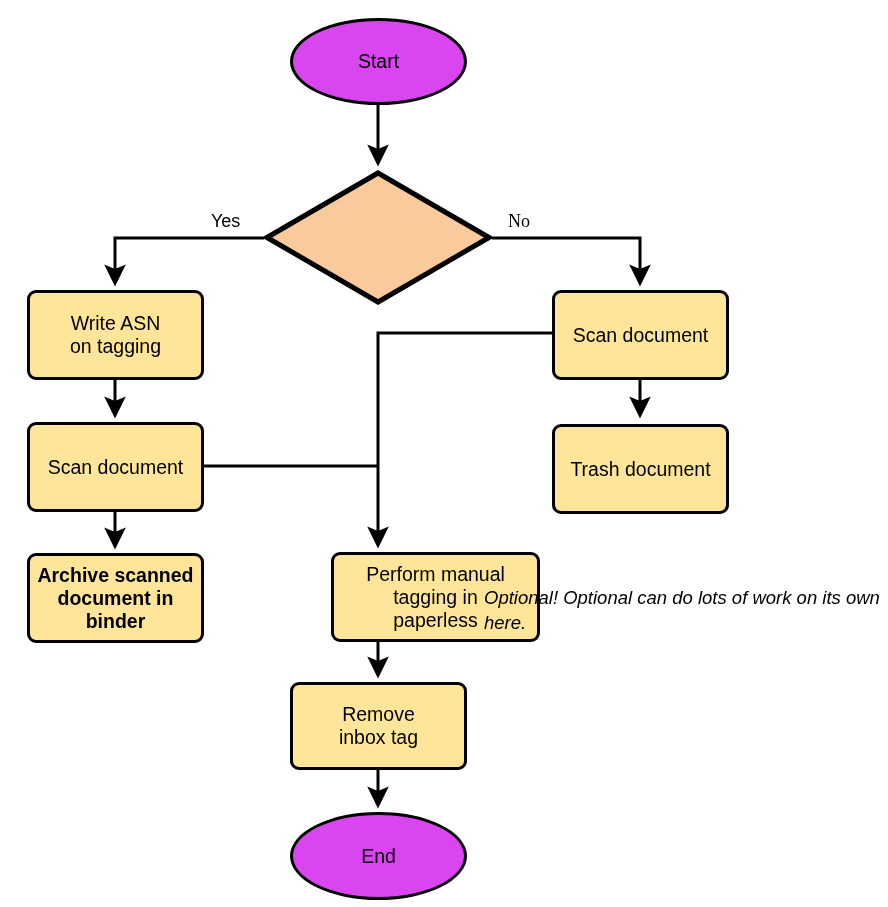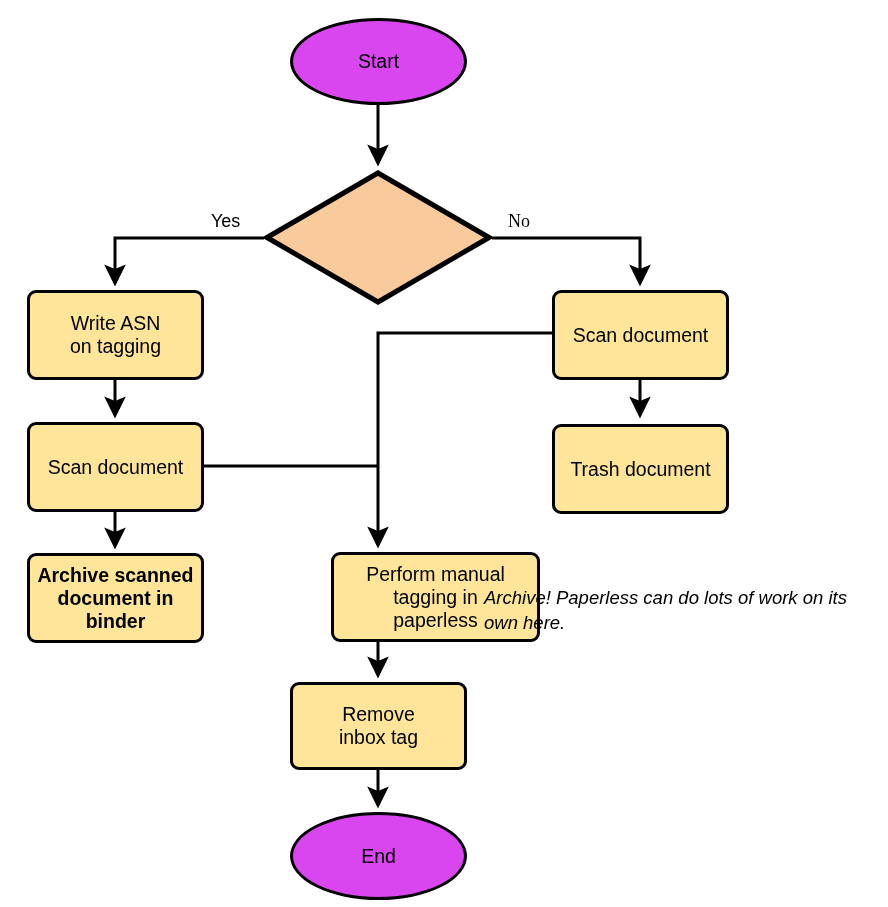--- a/index.html
+++ b/index.html
@@ -155,15 +155,15 @@
 
   <div class="node process" style="left:290px; top:682px; width:177px; height:88px;">
     <span>Remove
 inbox tag</span>
   </div>
 
   <div class="edge-label" style="left:211px; top:211px;text-align:right;">Yes</div>
 
   <div class="edge-label" style="left:508px; top:211px;font-family:Liberation Serif, serif;">No</div>
 
-  <div class="annotation" style="left:484px; top:586px; width:402px;">Archive! Paperless can do lots of work on its own here.</div>
+  <div class="annotation" style="left:484px; top:586px; width:402px;">Optional! Optional can do lots of work on its own here.</div>
 
 </div>
 
 </body></html>

